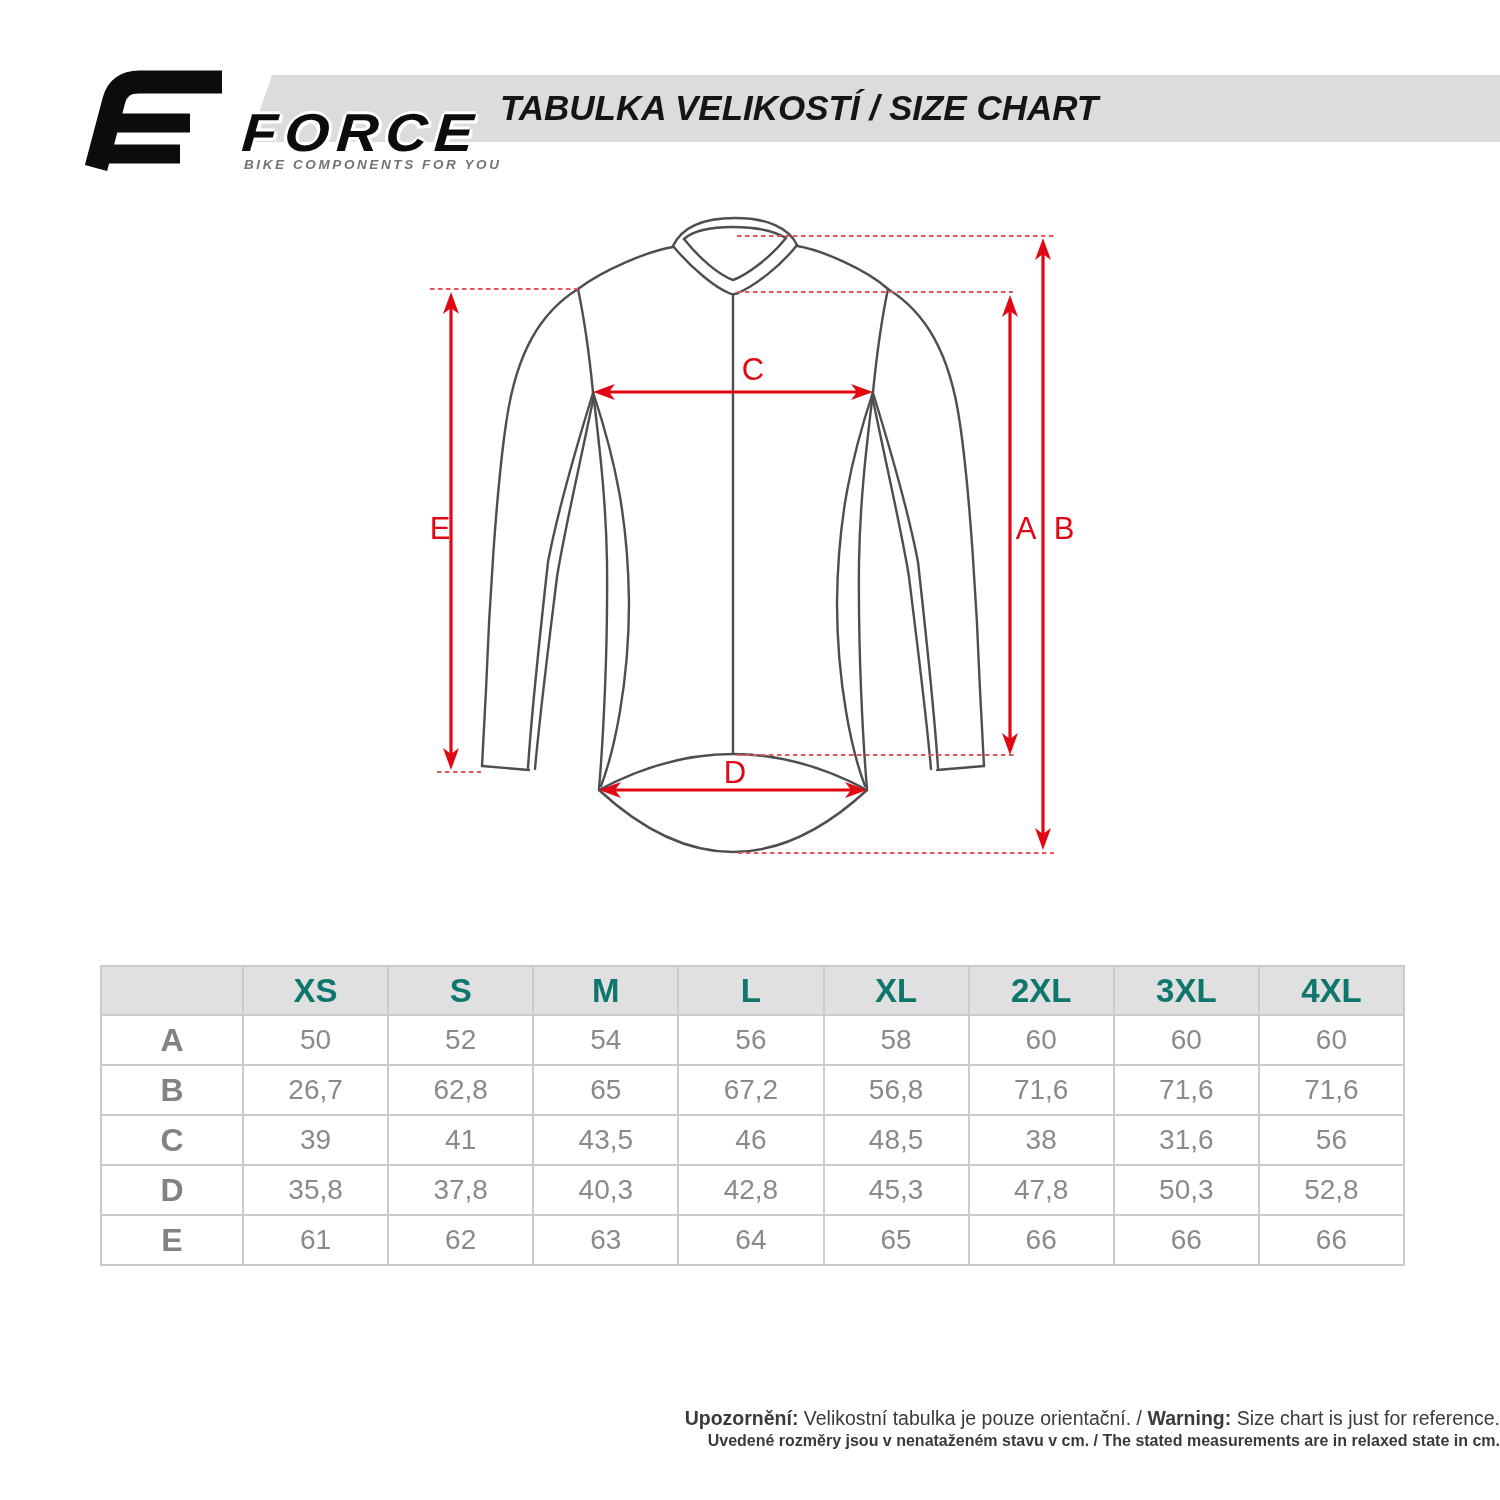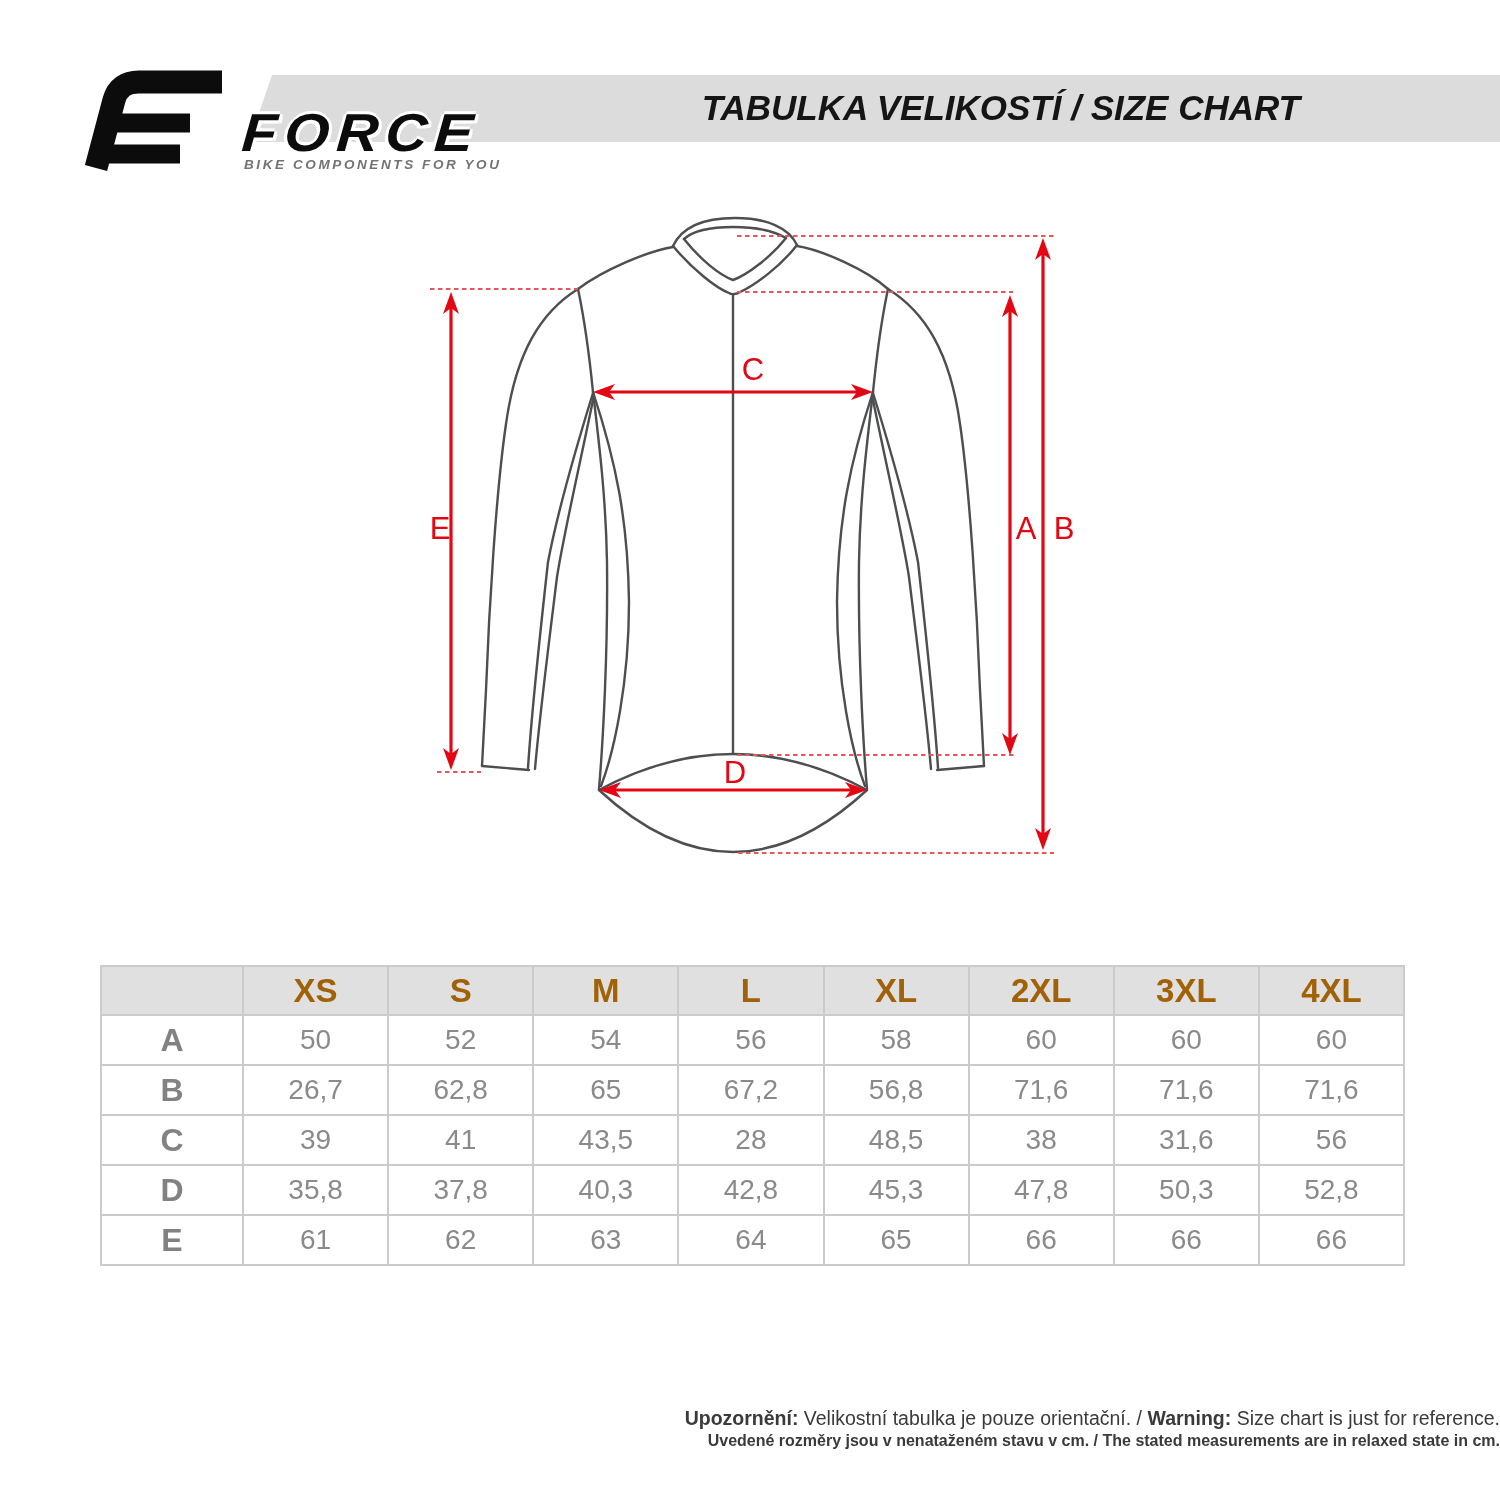--- a/index.html
+++ b/index.html
@@ -22,38 +22,38 @@
     transform:skewX(-4deg) scaleY(0.92);transform-origin:left bottom;
     text-shadow:3px 0 0 #fff,-3px 0 0 #fff,0 3px 0 #fff,0 -3px 0 #fff,3px 3px 0 #fff,-3px 3px 0 #fff;
     white-space:nowrap;
   }
   .tagline{
     position:absolute;left:176px;top:89px;
     font-size:13.5px;font-weight:bold;font-style:italic;
     letter-spacing:2.6px;color:#737373;white-space:nowrap;
   }
   .page-title{
-    position:absolute;left:500px;top:88px;width:800px;text-align:right;
+    position:absolute;left:500px;top:88px;width:800px;text-align:left;
     font-size:35px;font-weight:bold;font-style:italic;color:#151515;
     white-space:nowrap;
   }
   
   .diagram{position:absolute;left:0;top:0;}
   .diagram text{font-family:"Liberation Sans",sans-serif;font-size:31px;fill:#e30613;}
   
   .size-table{
     position:absolute;left:100px;top:965px;width:1305px;
     border-collapse:collapse;table-layout:fixed;
   }
   .size-table td,.size-table th{
     border:2px solid #cbcbcb;text-align:center;vertical-align:middle;
     color:#8a8a8a;background:#ffffff;padding:0;
   }
   .size-table thead th{
-    background:#e0e0e0;font-size:33px;font-weight:bold;height:47px;color:#a16207;
+    background:#e0e0e0;font-size:33px;font-weight:bold;height:47px;color:#0f766e;
   }
   .size-table tbody td{font-size:28px;height:48px;font-weight:normal;}
   .size-table tbody td.rowlab{font-weight:bold;font-size:32px;color:#828282;}
   
   .footer{position:absolute;left:0;width:1500px;text-align:right;color:#3a3a3a;}
   .footer-1{top:1407px;font-size:19.5px;}
   .footer-2{top:1432px;font-size:16px;font-weight:bold;}
   .footer b{font-weight:bold;}
 </style>
 </head>
@@ -197,21 +197,21 @@
       <td>56,8</td>
       <td>71,6</td>
       <td>71,6</td>
       <td>71,6</td>
     </tr>
     <tr>
       <td class="rowlab">C</td>
       <td>39</td>
       <td>41</td>
       <td>43,5</td>
-      <td>28</td>
+      <td>46</td>
       <td>48,5</td>
       <td>38</td>
       <td>31,6</td>
       <td>56</td>
     </tr>
     <tr>
       <td class="rowlab">D</td>
       <td>35,8</td>
       <td>37,8</td>
       <td>40,3</td>

